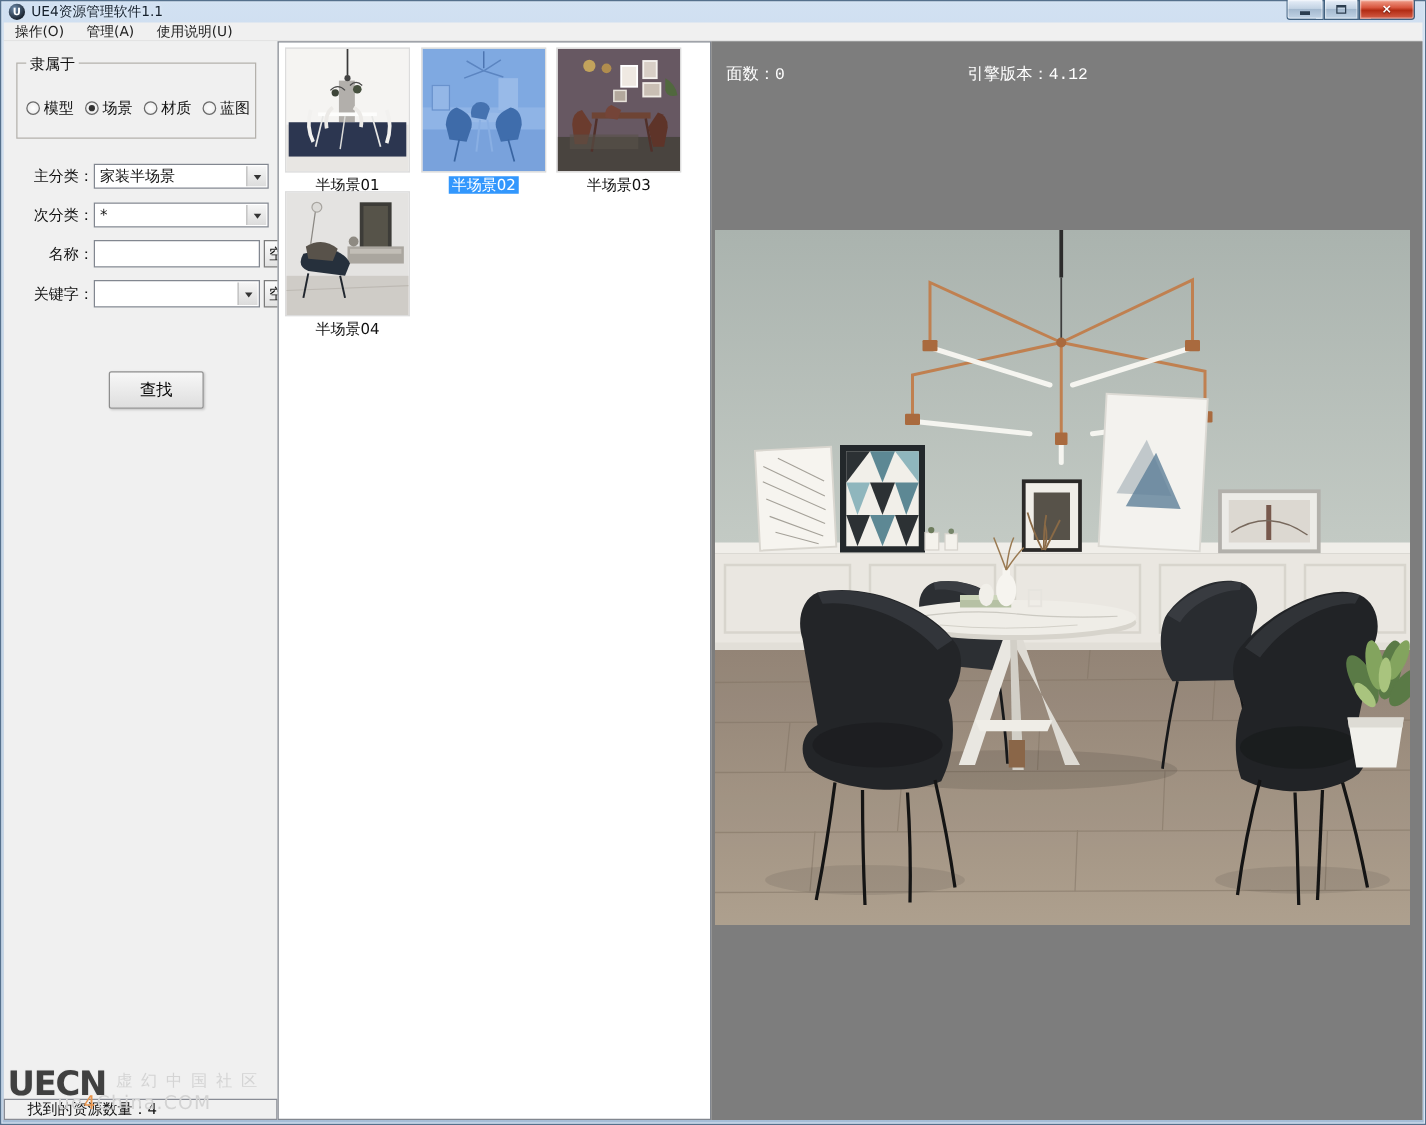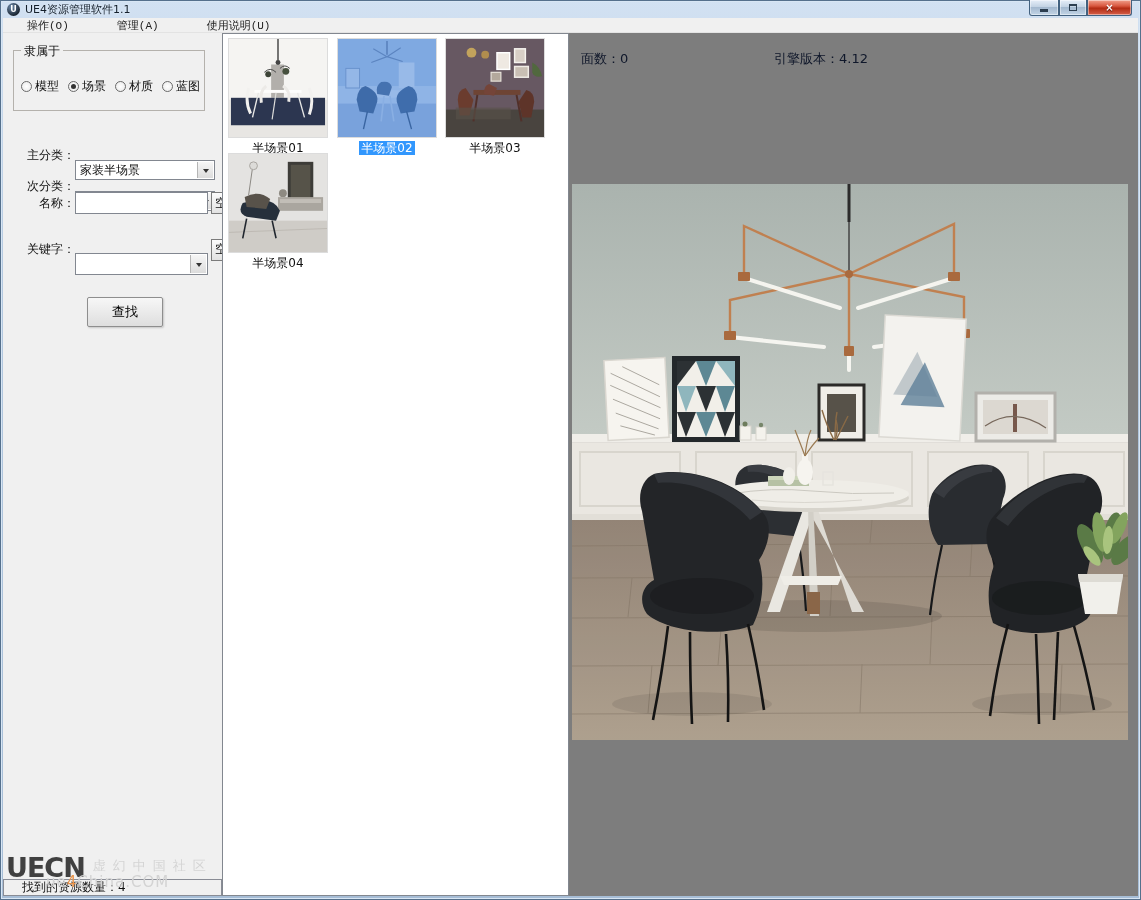--- a/index.html
+++ b/index.html
@@ -25,21 +25,21 @@
     background:linear-gradient(#e6eef8 0%, #c3d3e4 45%, #a4b9cf 50%, #c2d4e6 100%); }
   .btn-close { width:45px; border-radius:0 0 3px 0;
     background:linear-gradient(#f1a08c 0%, #d8573f 40%, #b22c14 55%, #d6604a 100%); color:#fff; }
   .glyph-min { width:8px; height:3px; background:#2c3e50; margin-top:6px; }
   .glyph-max { width:8px; height:7px; border:1px solid #2c3e50; border-top:2px solid #2c3e50; background:transparent; }
   .btn-close span { font-size:10px; font-weight:bold; text-shadow:0 1px 1px #5c130a; }
 
   .menubar { position:absolute; top:18px; left:3px; right:3px; height:15px;
     background:#f0f0f0; display:flex; align-items:center; font-size:11px; color:#222;
     border-bottom:1px solid #e3e3e3; }
-  .menu-item { padding:0 24px; height:100%; display:flex; align-items:center; cursor:default;font-family:Liberation Mono, monospace; }
+  .menu-item { padding:0 9px; height:100%; display:flex; align-items:center; cursor:default; }
 
   
   .client { position:absolute; top:33px; left:3px; right:3px; bottom:4px; display:flex; background:#f0f0f0; }
   .left-panel  { width:219px; position:relative; background:#f0f0f0; font-size:12px; color:#111; }
   .mid-panel   { width:347px; position:relative; background:#fff; border:1px solid #82878f;padding-left:24px; }
   .right-panel { flex:1; position:relative; background:#7d7d7d; }
 
   
   .groupbox { position:absolute; left:10px; top:17px; width:192px; height:61px;
     border:1px solid #b4b1ac; }
@@ -47,21 +47,21 @@
   .radio-row { position:absolute; left:7px; top:27px; display:flex; gap:9px; align-items:center; }
   .radio { display:flex; align-items:center; gap:3px; cursor:default; }
   .radio-circle { width:11px; height:11px; border-radius:50%; border:1px solid #6a6a6a;
     background:radial-gradient(#fff, #e8e8e8); position:relative; }
   .radio.checked .radio-circle::after { content:""; position:absolute; left:2px; top:2px;
     width:5px; height:5px; border-radius:50%; background:#333; }
 
   .form-row { position:absolute; left:0; display:flex; align-items:center; }
   .form-label { width:72px; text-align:right; font-size:12px; }
   .combo { position:relative; width:140px; height:20px; background:#fff;
-    border:1px solid #828790; display:flex; align-items:center; padding-left:4px; font-size:12px;margin-top:29px; }
+    border:1px solid #828790; display:flex; align-items:center; padding-left:4px; font-size:12px; }
   .combo-arrow-btn { position:absolute; right:1px; top:1px; width:16px; height:16px;
     background:linear-gradient(#f6f6f6,#dcdcdc); border-left:1px solid #b5b5b5;
     display:flex; align-items:center; justify-content:center; }
   .tri-down { width:0; height:0; border:3px solid transparent; border-top:4px solid #333; margin-top:4px; }
   .text-input { width:133px; height:22px; background:#fff; border:1px solid #828790;
     font-size:12px; padding:0 3px; font-family:inherit; }
   .clear-btn { width:20px; height:22px; margin-left:3px; font-size:12px;
     background:linear-gradient(#fbfbfb,#e2e2e2); border:1px solid #7b7b7b; cursor:default;
     display:flex; align-items:center; justify-content:center; }
   .search-btn { position:absolute; left:84px; top:248px; width:76px; height:30px;
@@ -89,21 +89,21 @@
     background:rgba(70,130,215,.48); }
   .thumb-label { margin-top:3px; font-size:12px; color:#111; line-height:15px; }
   .thumb-label span { padding:0 2px; }
   .thumb.selected .thumb-label span { background:#3297fd; color:#fff; }
   .t1 { left:3px;  top:4px; }
   .t2 { left:112px; top:4px; }
   .t3 { left:220px; top:4px; }
   .t4 { left:3px;  top:119px; }
 
   
-  .meta { position:absolute; top:17px; color:#0f172a; font-size:13px; }
+  .meta { position:absolute; top:17px; color:#ffffff; font-size:13px;font-family:Liberation Mono, monospace; }
   .meta-faces  { left:12px; }
   .meta-engine { left:205px; }
   .preview { position:absolute; left:3px; top:151px; width:556px; height:556px;
     background:#b9c1bc; }
   .preview svg { display:block; width:100%; height:100%; }
 </style>
 </head>
 <body>
 
 <div class="window">

